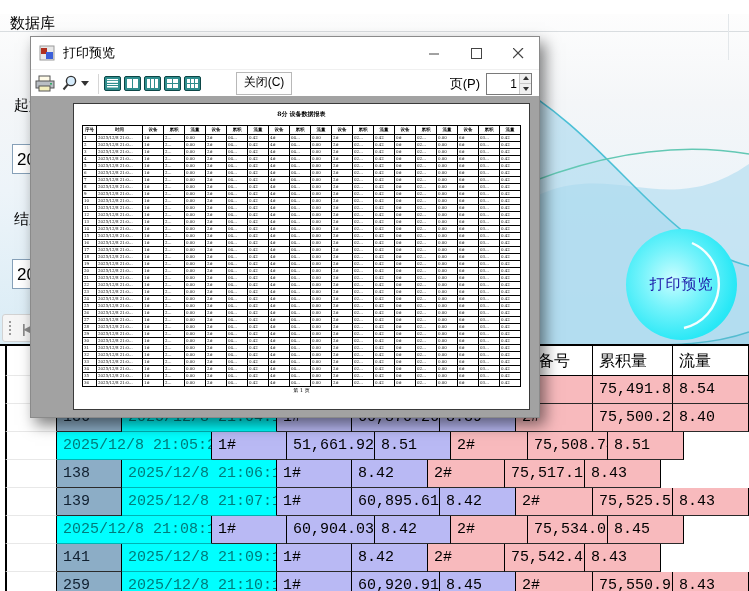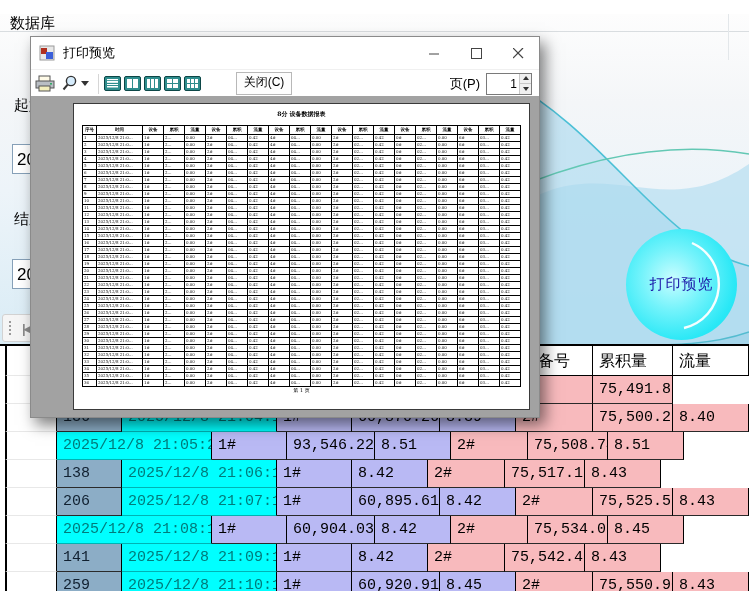--- a/index.html
+++ b/index.html
@@ -129,55 +129,56 @@
       </div>
       <div class="grow">
         <div class="gc rh" style="width: 52px;"></div>
         <div class="gc no" style="width: 65px;"></div>
         <div class="gc time" style="width: 155px;"></div>
         <div class="gc g1" style="width: 75px;"></div>
         <div class="gc g1" style="width: 88px;"></div>
         <div class="gc g1" style="width: 76px;"></div>
         <div class="gc g2" style="width: 77px;">2#</div>
         <div class="gc g2" style="width: 80px;">75,491.83</div>
+        <div class="gc g2" style="width: 76px;">8.54</div>
       </div>
       <div class="grow">
         <div class="gc rh" style="width: 52px;"></div>
         <div class="gc no" style="width: 65px;">136</div>
         <div class="gc time" style="width: 155px;">2025/12/8 21:04:19</div>
         <div class="gc g1" style="width: 75px;">1#</div>
         <div class="gc g1" style="width: 88px;">60,870.26</div>
         <div class="gc g1" style="width: 76px;">8.39</div>
         <div class="gc g2" style="width: 77px;">2#</div>
         <div class="gc g2" style="width: 80px;">75,500.23</div>
         <div class="gc g2" style="width: 76px;">8.40</div>
       </div>
       <div class="grow">
         <div class="gc rh" style="width: 52px;"></div>
         <div class="gc time" style="width: 155px;">2025/12/8 21:05:20</div>
         <div class="gc g1" style="width: 75px;">1#</div>
-        <div class="gc g1" style="width: 88px;">93,546.22</div>
+        <div class="gc g1" style="width: 88px;">51,661.92</div>
         <div class="gc g1" style="width: 76px;">8.51</div>
         <div class="gc g2" style="width: 77px;">2#</div>
         <div class="gc g2" style="width: 80px;">75,508.74</div>
         <div class="gc g2" style="width: 76px;">8.51</div>
       </div>
       <div class="grow">
         <div class="gc rh" style="width: 52px;"></div>
         <div class="gc no" style="width: 65px;">138</div>
         <div class="gc time" style="width: 155px;">2025/12/8 21:06:19</div>
         <div class="gc g1" style="width: 75px;">1#</div>
         <div class="gc g1" style="width: 76px;">8.42</div>
         <div class="gc g2" style="width: 77px;">2#</div>
         <div class="gc g2" style="width: 80px;">75,517.17</div>
         <div class="gc g2" style="width: 76px;">8.43</div>
       </div>
       <div class="grow">
         <div class="gc rh" style="width: 52px;"></div>
-        <div class="gc no" style="width: 65px;">206</div>
+        <div class="gc no" style="width: 65px;">139</div>
         <div class="gc time" style="width: 155px;">2025/12/8 21:07:19</div>
         <div class="gc g1" style="width: 75px;">1#</div>
         <div class="gc g1" style="width: 88px;">60,895.61</div>
         <div class="gc g1" style="width: 76px;">8.42</div>
         <div class="gc g2" style="width: 77px;">2#</div>
         <div class="gc g2" style="width: 80px;">75,525.59</div>
         <div class="gc g2" style="width: 76px;">8.43</div>
       </div>
       <div class="grow">
         <div class="gc rh" style="width: 52px;"></div>

